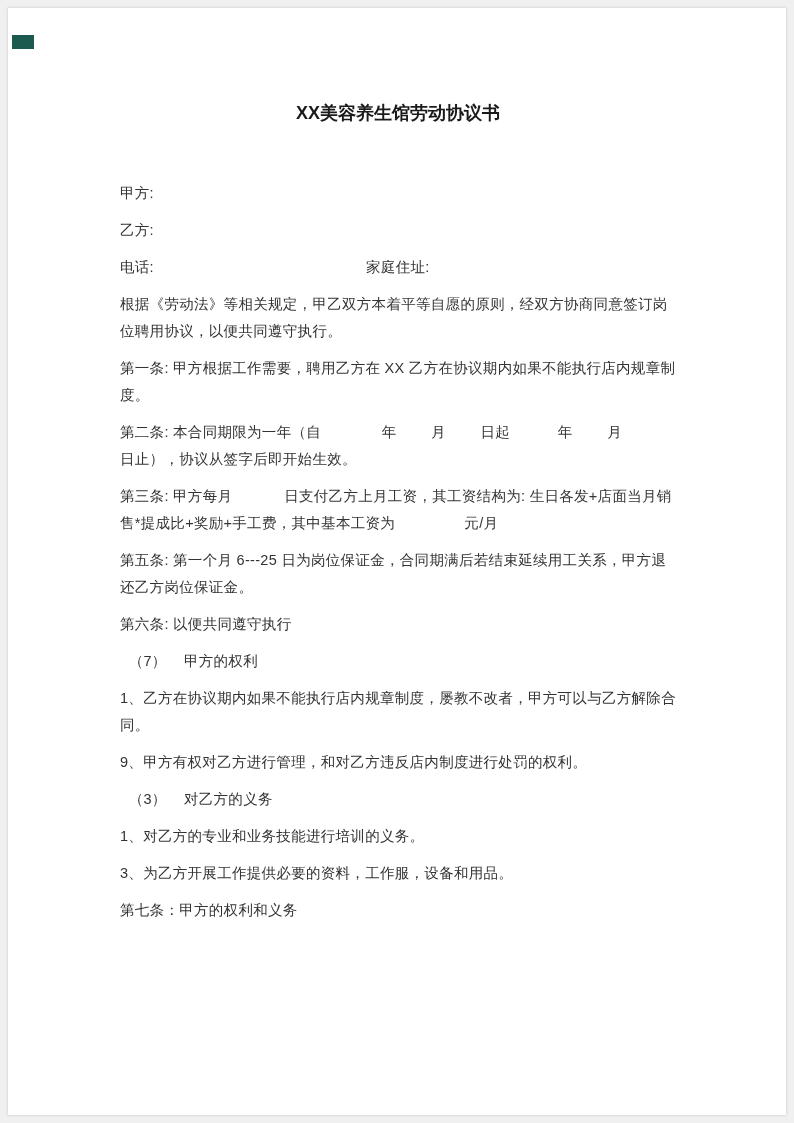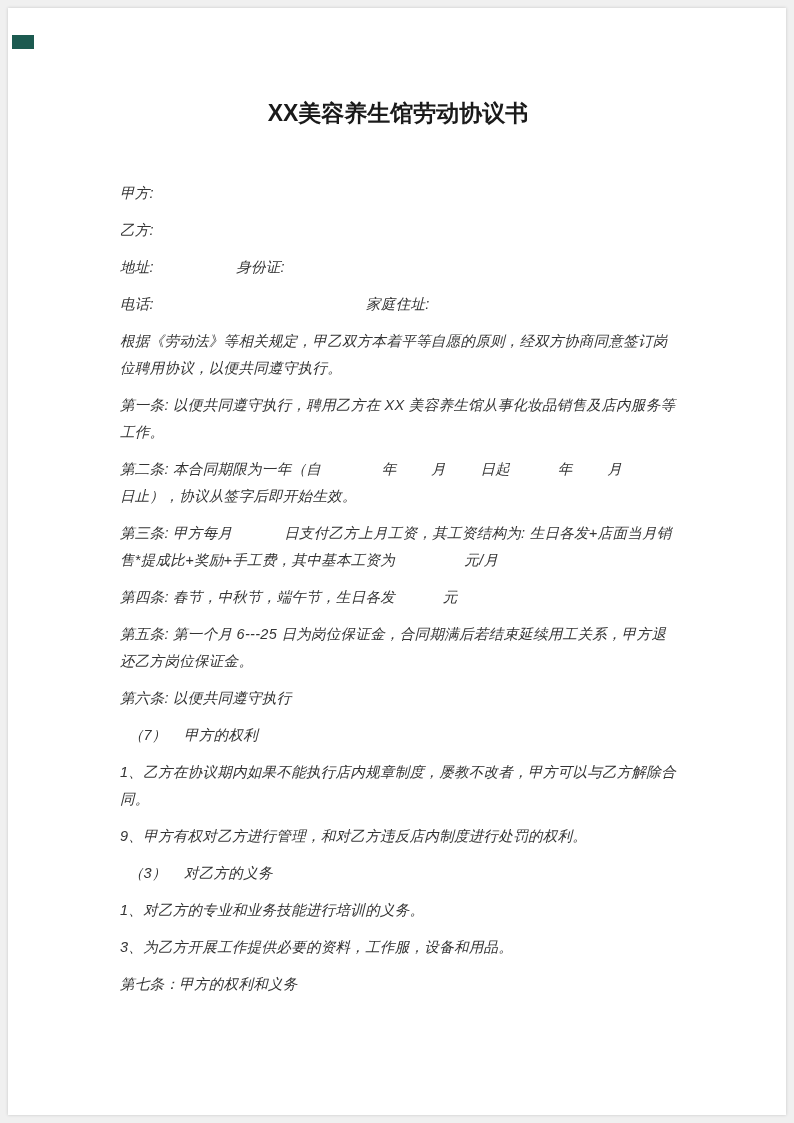--- a/index.html
+++ b/index.html
@@ -30,56 +30,53 @@
     width: 22px;
     height: 14px;
     background: #1c5a50;
   }
   .content {
     padding: 0 110px 0 112px;
   }
   .title {
     margin-top: 90px;
     margin-bottom: 52px;
-    font-size: 23px;
+    font-size: 18px;
     line-height: 30px;
     font-weight: bold;
     text-align: center;
     color: #1a1a1a;
     white-space: pre-wrap;
   }
   .body p.para {
     font-size: 14.5px;
     line-height: 27px;
     margin-bottom: 10px;
     letter-spacing: 0.3px;
     white-space: pre-wrap;
     word-break: break-all;
     color: #333333;
-    font-style: italic;
   }
 </style>
 </head>
 <body>
 
 <div class="canvas">
   <div class="page">
     <div class="corner-marker" style="background: rgb(28, 90, 80);"></div>
     <div class="content">
       <h1 class="title">XX美容养生馆劳动协议书</h1>
       <div class="body">
           <p class="para">甲方:</p>
           <p class="para">乙方:</p>
-          <p class="para">地址:                   身份证:</p>
           <p class="para">电话:                                                 家庭住址:</p>
           <p class="para">根据《劳动法》等相关规定，甲乙双方本着平等自愿的原则，经双方协商同意签订岗位聘用协议，以便共同遵守执行。</p>
-          <p class="para">第一条: 以便共同遵守执行，聘用乙方在 XX 美容养生馆从事化妆品销售及店内服务等工作。</p>
+          <p class="para">第一条: 甲方根据工作需要，聘用乙方在 XX 乙方在协议期内如果不能执行店内规章制度。</p>
           <p class="para">第二条: 本合同期限为一年（自              年        月        日起           年        月           日止），协议从签字后即开始生效。</p>
           <p class="para">第三条: 甲方每月            日支付乙方上月工资，其工资结构为: 生日各发+店面当月销售*提成比+奖励+手工费，其中基本工资为                元/月</p>
-          <p class="para">第四条: 春节，中秋节，端午节，生日各发           元</p>
           <p class="para">第五条: 第一个月 6---25 日为岗位保证金，合同期满后若结束延续用工关系，甲方退还乙方岗位保证金。</p>
           <p class="para">第六条: 以便共同遵守执行</p>
           <p class="para">  （7）    甲方的权利</p>
           <p class="para">1、乙方在协议期内如果不能执行店内规章制度，屡教不改者，甲方可以与乙方解除合同。</p>
           <p class="para">9、甲方有权对乙方进行管理，和对乙方违反店内制度进行处罚的权利。</p>
           <p class="para">  （3）    对乙方的义务</p>
           <p class="para">1、对乙方的专业和业务技能进行培训的义务。</p>
           <p class="para">3、为乙方开展工作提供必要的资料，工作服，设备和用品。</p>
           <p class="para">第七条：甲方的权利和义务</p>
         </div>

